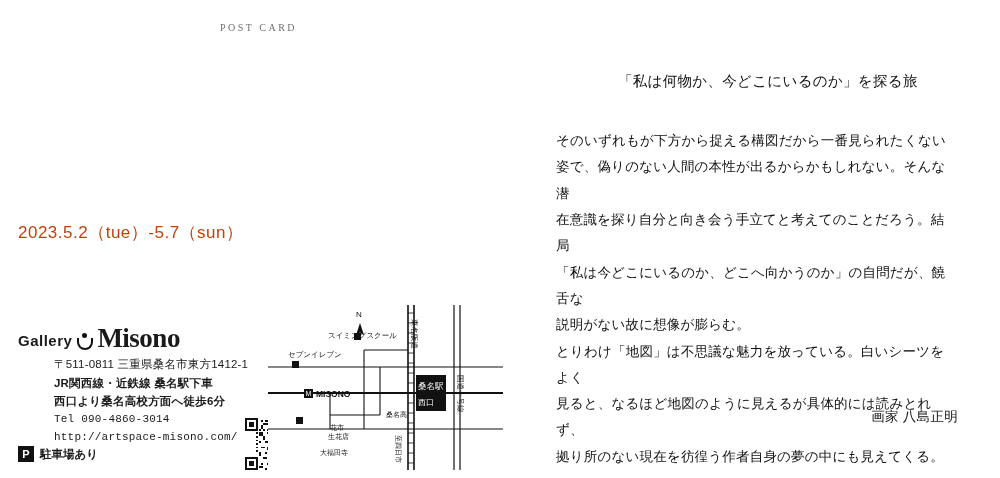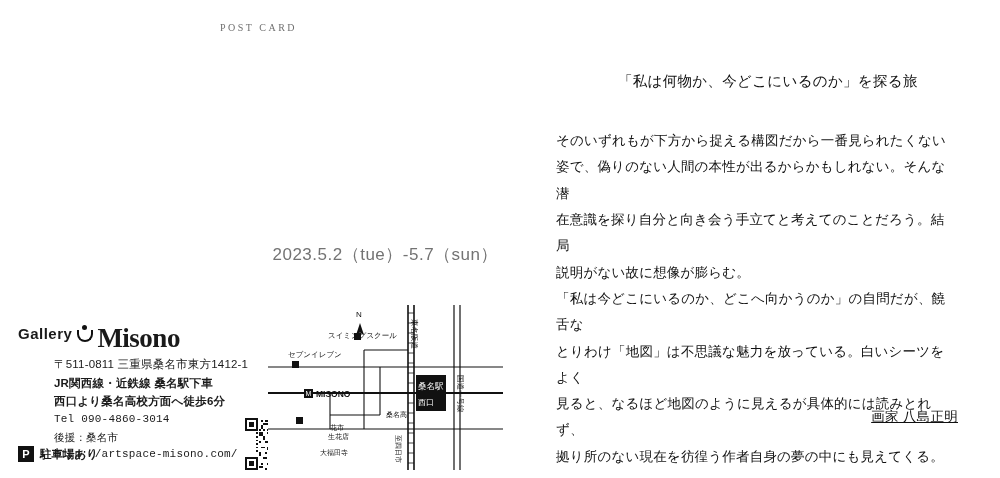--- a/index.html
+++ b/index.html
@@ -45,41 +45,40 @@
   }
   .exh-title {
     font-size: 20px;
     font-weight: bold;
     letter-spacing: 0.5px;
     color: #111;
     white-space: nowrap;
   }
   .exh-dates {
     font-size: 17px;
-    margin-top: 25px;
+    margin-top: 3px;
     letter-spacing: 0.5px;
-    color: #737373;
+    color: #c2410c;
     white-space: nowrap;
-    text-align: right;
   }
   .exh-hours {
     font-size: 14px;
     margin-top: 8px;
     letter-spacing: 0.3px;
     color: #111;
     white-space: nowrap;
   }
 
   
   .gallery-logo {
     position: absolute;
     left: 18px;
     top: 325px;
     display: flex;
-    align-items: flex-start;
+    align-items: flex-end;
   }
   .gallery-word {
     font-size: 15px;
     font-weight: bold;
     letter-spacing: 0.5px;
     font-family: "Liberation Sans", sans-serif;
     padding-bottom: 3px;
   }
   .logo-mark {
     width: 17px;
@@ -209,21 +208,20 @@
     color: #111;
   }
   .body-text p { margin: 0; }
   .signature {
     position: absolute;
     right: 18px;
     top: 408px;
     font-size: 13.5px;
     letter-spacing: 0.3px;
     color: #111;
-    text-decoration: underline;
   }
 
   
   .mlabel { font-family: "Liberation Sans", sans-serif; }
 </style>
 </head>
 <body>
 
 <div class="postcard-label">POST CARD</div>
 
@@ -240,21 +238,20 @@
       <span class="arc"></span>
     </span>
     <span class="misono-word">Misono</span>
   </div>
 
   <div class="addr-block">
     <div class="addr-line">〒511-0811 三重県桑名市東方1412-1</div>
     <div class="addr-line bold">JR関西線・近鉄線 桑名駅下車</div>
     <div class="addr-line bold">西口より桑名高校方面へ徒歩6分</div>
     <div class="addr-line mono">Tel 090-4860-3014</div>
-    <div class="addr-line small">後援：桑名市</div>
     <div class="addr-line mono">http://artspace-misono.com/</div>
   </div>
 
   <div class="parking-row">
     <span class="p-badge">P</span>
     <span class="parking-text">駐車場あり</span>
   </div>
 
   <div class="qr">
     <svg width="52" height="52" viewBox="0 0 29 29" shape-rendering="crispEdges">
@@ -424,22 +421,22 @@
 
 </div>
 
 <div class="right-pane">
   <div class="quote">「私は何物か、今どこにいるのか」を探る旅</div>
 
   <div class="body-text">
     <p>そのいずれもが下方から捉える構図だから一番見られたくない</p>
     <p>姿で、偽りのない人間の本性が出るからかもしれない。そんな潜</p>
     <p>在意識を探り自分と向き会う手立てと考えてのことだろう。結局</p>
+    <p>「私は今どこにいるのか、どこへ向かうのか」の自問だが、饒舌な</p>
     <p>説明がない故に想像が膨らむ。</p>
-    <p>「私は今どこにいるのか、どこへ向かうのか」の自問だが、饒舌な</p>
     <p>とりわけ「地図」は不思議な魅力を放っている。白いシーツをよく</p>
     <p>見ると、なるほど地図のように見えるが具体的には読みとれず、</p>
     <p>拠り所のない現在を彷徨う作者自身の夢の中にも見えてくる。</p>
 
   </div>
 
   <div class="signature">画家 八島正明</div>
 </div>
 
 </body></html>

